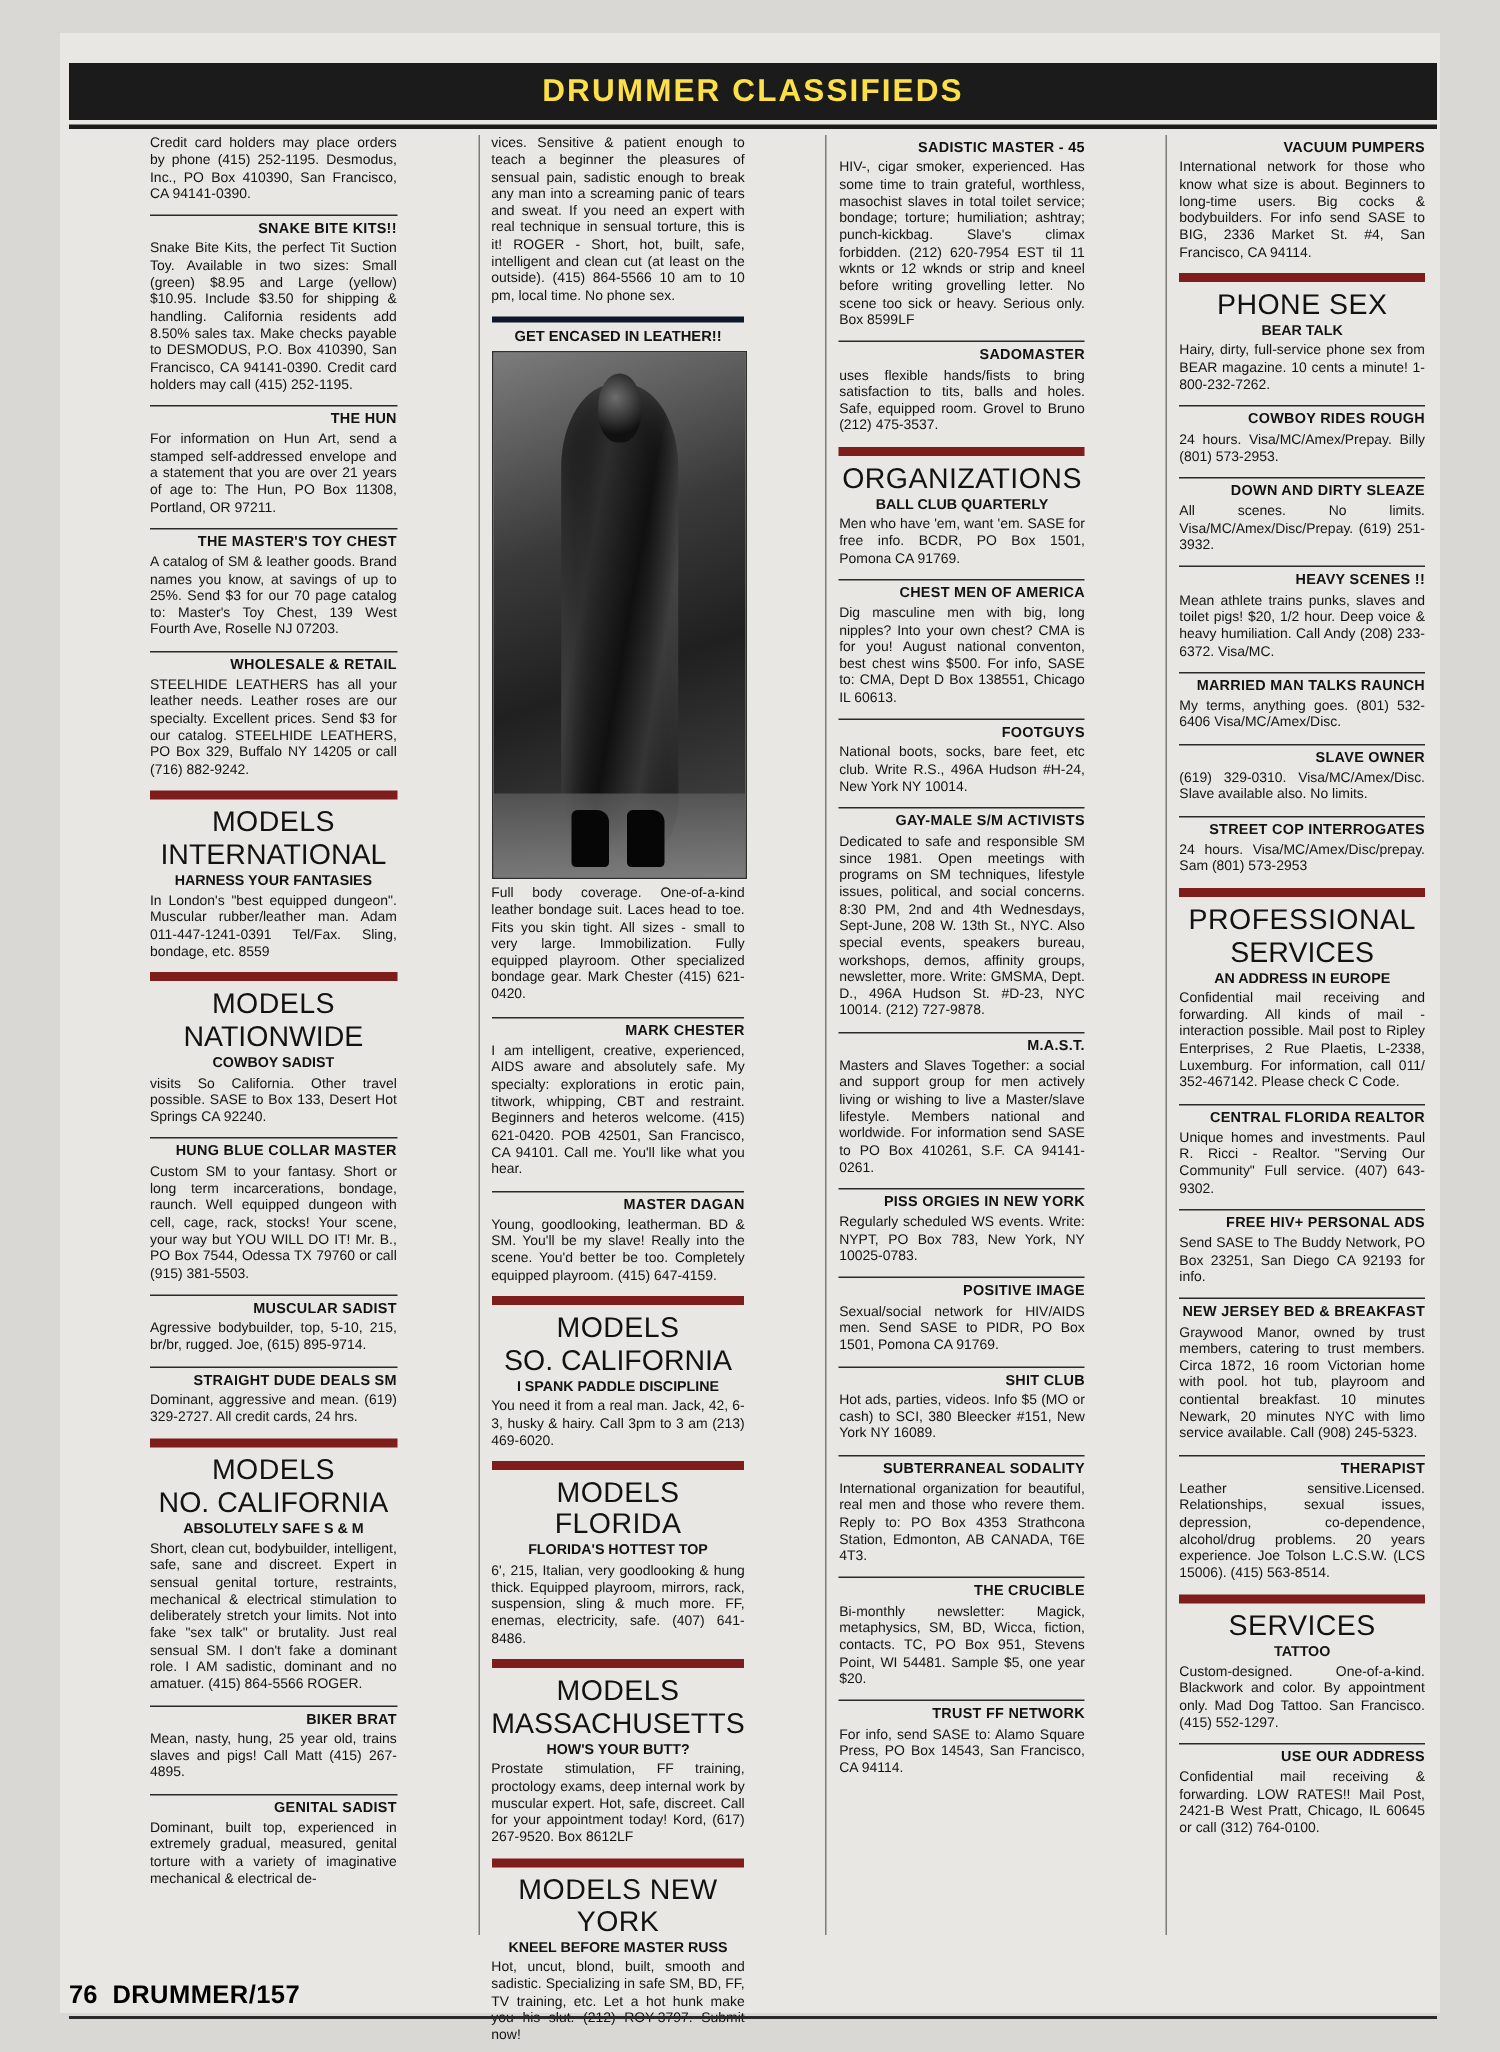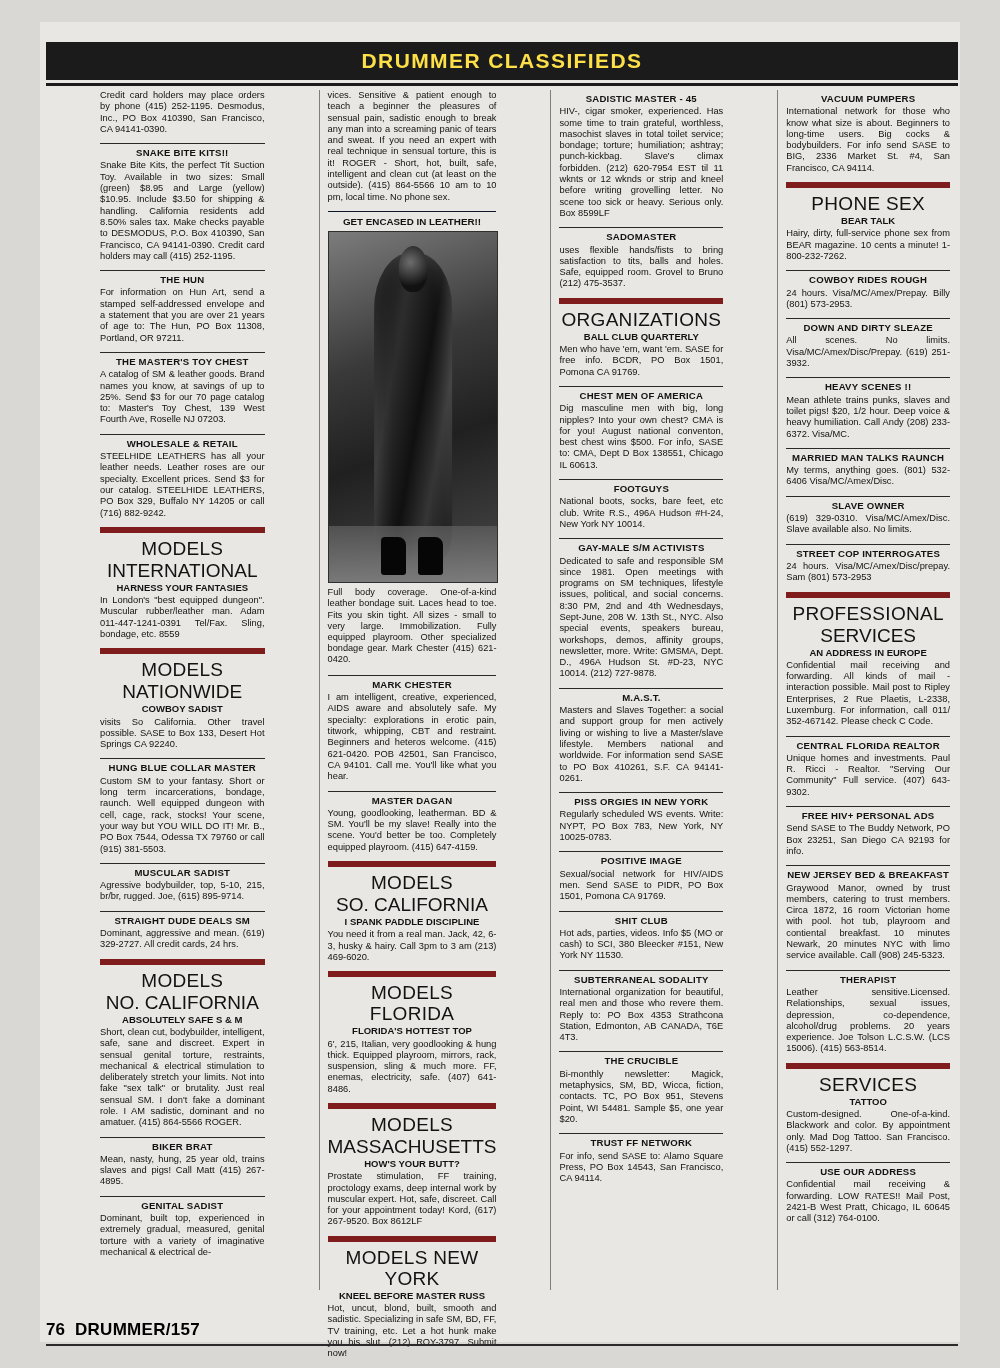--- a/index.html
+++ b/index.html
@@ -65,21 +65,21 @@
     line-height: 11.3px;
     color: #121212;
     text-align: justify;
     margin-left: 46px;
   }
   .col + .col {
     border-left: 1px solid #7e7d79;
   }
   .ad { margin-bottom: 8px; }
   .ad-head {
-    text-align: center;
+    text-align: right;
     font-weight: bold;
     font-size: 9.6px;
     letter-spacing: 0.2px;
     padding-top: 3px;
     margin-bottom: 2px;
     border-top: 1px solid #2a2a2a;
   }
   .ad-head.nolinetop { border-top: none; }
   .ad-body { margin: 0; }
   .bighead {
@@ -102,21 +102,21 @@
     text-align: center;
     font-weight: bold;
     font-size: 9.5px;
     margin-bottom: 2px;
   }
   .photo-wrap { margin: 6px 0 4px 0; }
   .photo-title {
     text-align: center;
     font-weight: bold;
     font-size: 9.8px;
-    border-top: 1px solid #0f172a;
+    border-top: 4px solid #0f172a;
     padding-top: 4px;
     margin-bottom: 4px;
   }
   .photo {
     width: 100%;
     height: 350px;
     background: linear-gradient(160deg,#7c7c7c,#3a3a3a 35%,#202020 60%,#4a4a4a 100%);
     position: relative;
     border: 1px solid #2f2f2f;
     overflow: hidden;
@@ -336,21 +336,21 @@
       <div class="ad">
         <div class="ad-head">PISS ORGIES IN NEW YORK</div>
         <p class="ad-body">Regularly scheduled WS events. Write: NYPT, PO Box 783, New York, NY 10025-0783.</p>
       </div>
       <div class="ad">
         <div class="ad-head">POSITIVE IMAGE</div>
         <p class="ad-body">Sexual/social network for HIV/AIDS men. Send SASE to PIDR, PO Box 1501, Pomona CA 91769.</p>
       </div>
       <div class="ad">
         <div class="ad-head">SHIT CLUB</div>
-        <p class="ad-body">Hot ads, parties, videos. Info $5 (MO or cash) to SCI, 380 Bleecker #151, New York NY 11530.</p>
+        <p class="ad-body">Hot ads, parties, videos. Info $5 (MO or cash) to SCI, 380 Bleecker #151, New York NY 16089.</p>
       </div>
       <div class="ad">
         <div class="ad-head">SUBTERRANEAL SODALITY</div>
         <p class="ad-body">International organization for beautiful, real men and those who revere them. Reply to: PO Box 4353 Strathcona Station, Edmonton, AB CANADA, T6E 4T3.</p>
       </div>
       <div class="ad">
         <div class="ad-head">THE CRUCIBLE</div>
         <p class="ad-body">Bi-monthly newsletter: Magick, metaphysics, SM, BD, Wicca, fiction, contacts. TC, PO Box 951, Stevens Point, WI 54481. Sample $5, one year $20.</p>
       </div>
       <div class="ad">

